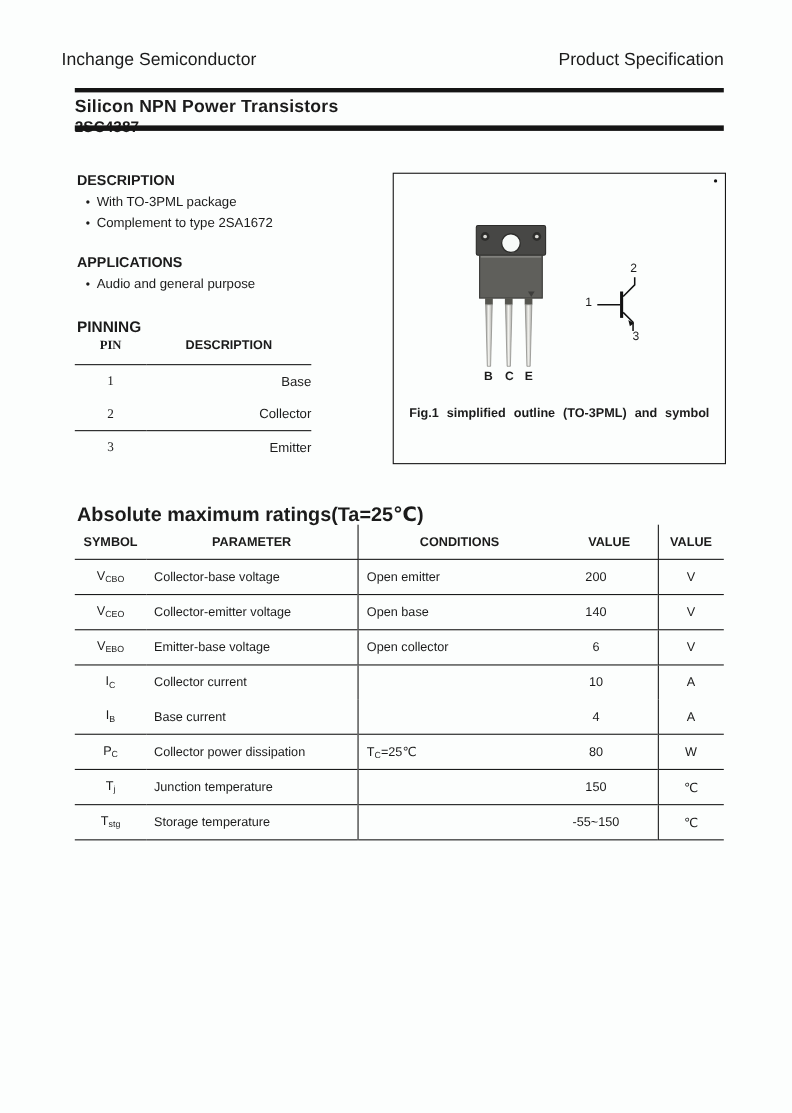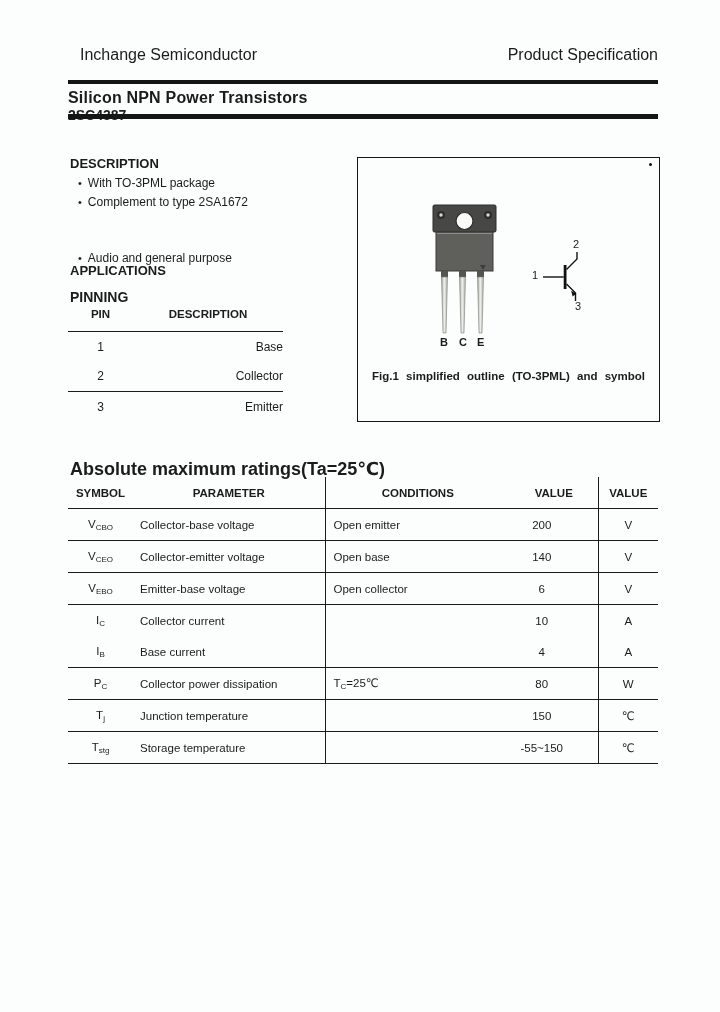--- a/index.html
+++ b/index.html
@@ -8,46 +8,46 @@
     background: #fcfefd;
     position: relative;
     overflow: hidden;
     font-family: "Liberation Sans", "DejaVu Sans", sans-serif;
     color: #1b1b1b;
     -webkit-font-smoothing: antialiased;
   }
   .abs { position: absolute; }
 
   
-  .header-row { left: 80px; right: 62px; top: 46px; display: flex; justify-content: space-between; align-items: flex-end; }
+  .header-row { left: 56px; right: 62px; top: 46px; display: flex; justify-content: space-between; align-items: flex-end; }
   .rule { left: 68px; width: 590px; background: #151515; }
   .rule-1 { top: 80px; height: 4px; }
   .rule-2 { top: 114px; height: 5px; }
   .title-row { left: 68px; right: 62px; top: 89px; display: flex; justify-content: space-between; align-items: baseline; flex-direction: column; }
   .doc-title { font-size: 16px; font-weight: bold; letter-spacing: 0.2px; }
   .part-number { font-size: 14px; font-weight: bold; }
 
   
   .sec-h { font-size: 13px; font-weight: bold; left: 70px; }
   .h-desc { top: 156px; }
-  .h-app  { top: 231px; margin-top: 32px; }
+  .h-app  { top: 231px; }
   .h-pin  { top: 289px; font-size: 14px; }
   .bullet-item { left: 78px; font-size: 12px; }
   .bullet-item::before { content: "\2022"; margin-right: 6px; font-size: 11px; }
   .b1 { top: 176px; } .b2 { top: 195px; } .b3 { top: 251px; }
 
   table { border-collapse: collapse; table-layout: fixed; }
   td, th { padding: 0; font-weight: normal; }
 
   .pin-table { left: 68px; top: 308px; width: 215px; }
   .pin-table col.c-pin  { width: 65px; }
   .pin-table col.c-desc { width: 150px; }
   .pin-table th { font-size: 11.5px; font-weight: bold; height: 23px; vertical-align: top; border-bottom: 1.5px solid #1b1b1b; }
   .pin-table td { font-size: 12px; }
-  .pin-table .pin-num { text-align: center; }
+  .pin-table .pin-num { text-align: center; font-family: Liberation Serif, serif; }
   .pin-table .pin-desc { padding-left: 8px; text-align: right; }
   .pin-table th.pin-desc { text-align: center; padding-left: 0; }
   .pin-table tr.pr { height: 30px; }
   .pin-table tr.pr-line { border-bottom: 1.5px solid #1b1b1b; }
 
   
   .fig-box { left: 357px; top: 157px; width: 301px; height: 263px; border: 1.5px solid #161616; background: #fcfefd; }
   .fig-dot { position: absolute; right: 7px; top: 5px; width: 3px; height: 3px; background: #111; border-radius: 50%; }
   .fig-caption { position: absolute; left: 0; right: 0; top: 212px; text-align: center; font-size: 11.5px; font-weight: bold; word-spacing: 4px; }
 

